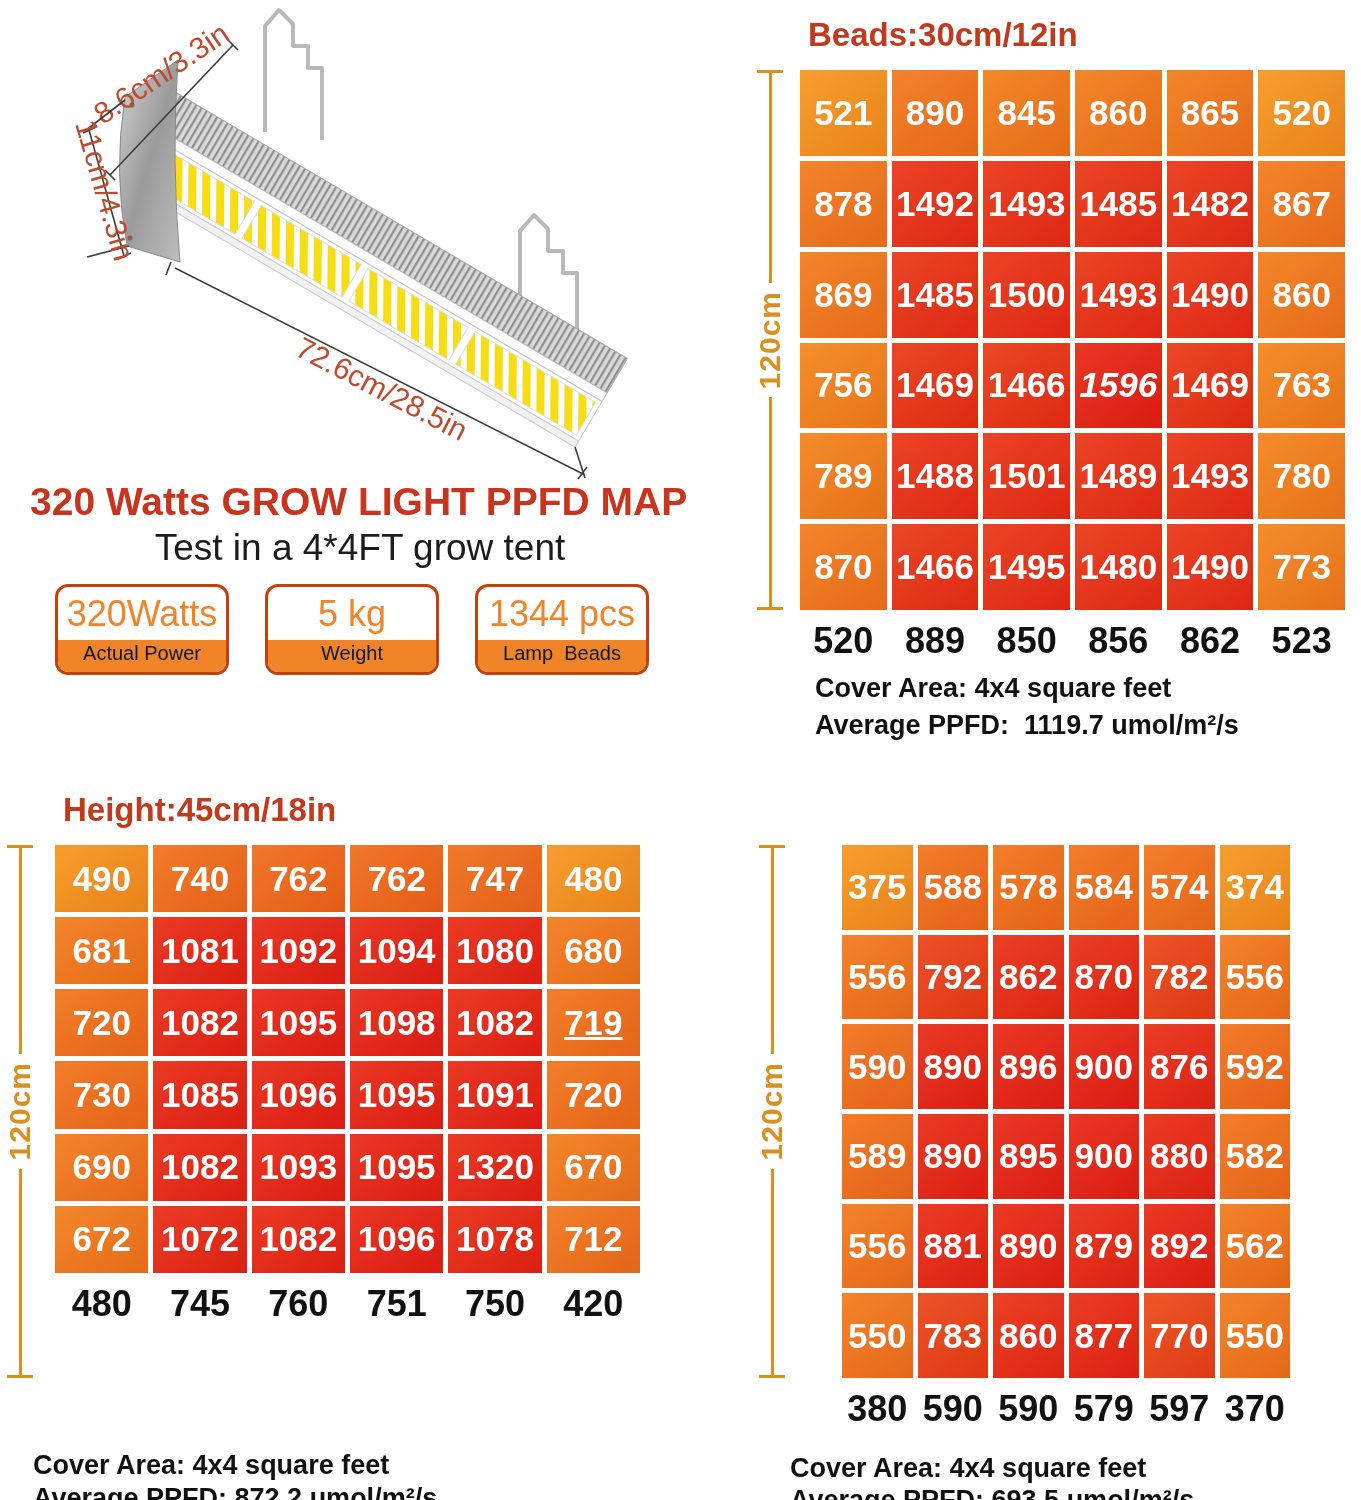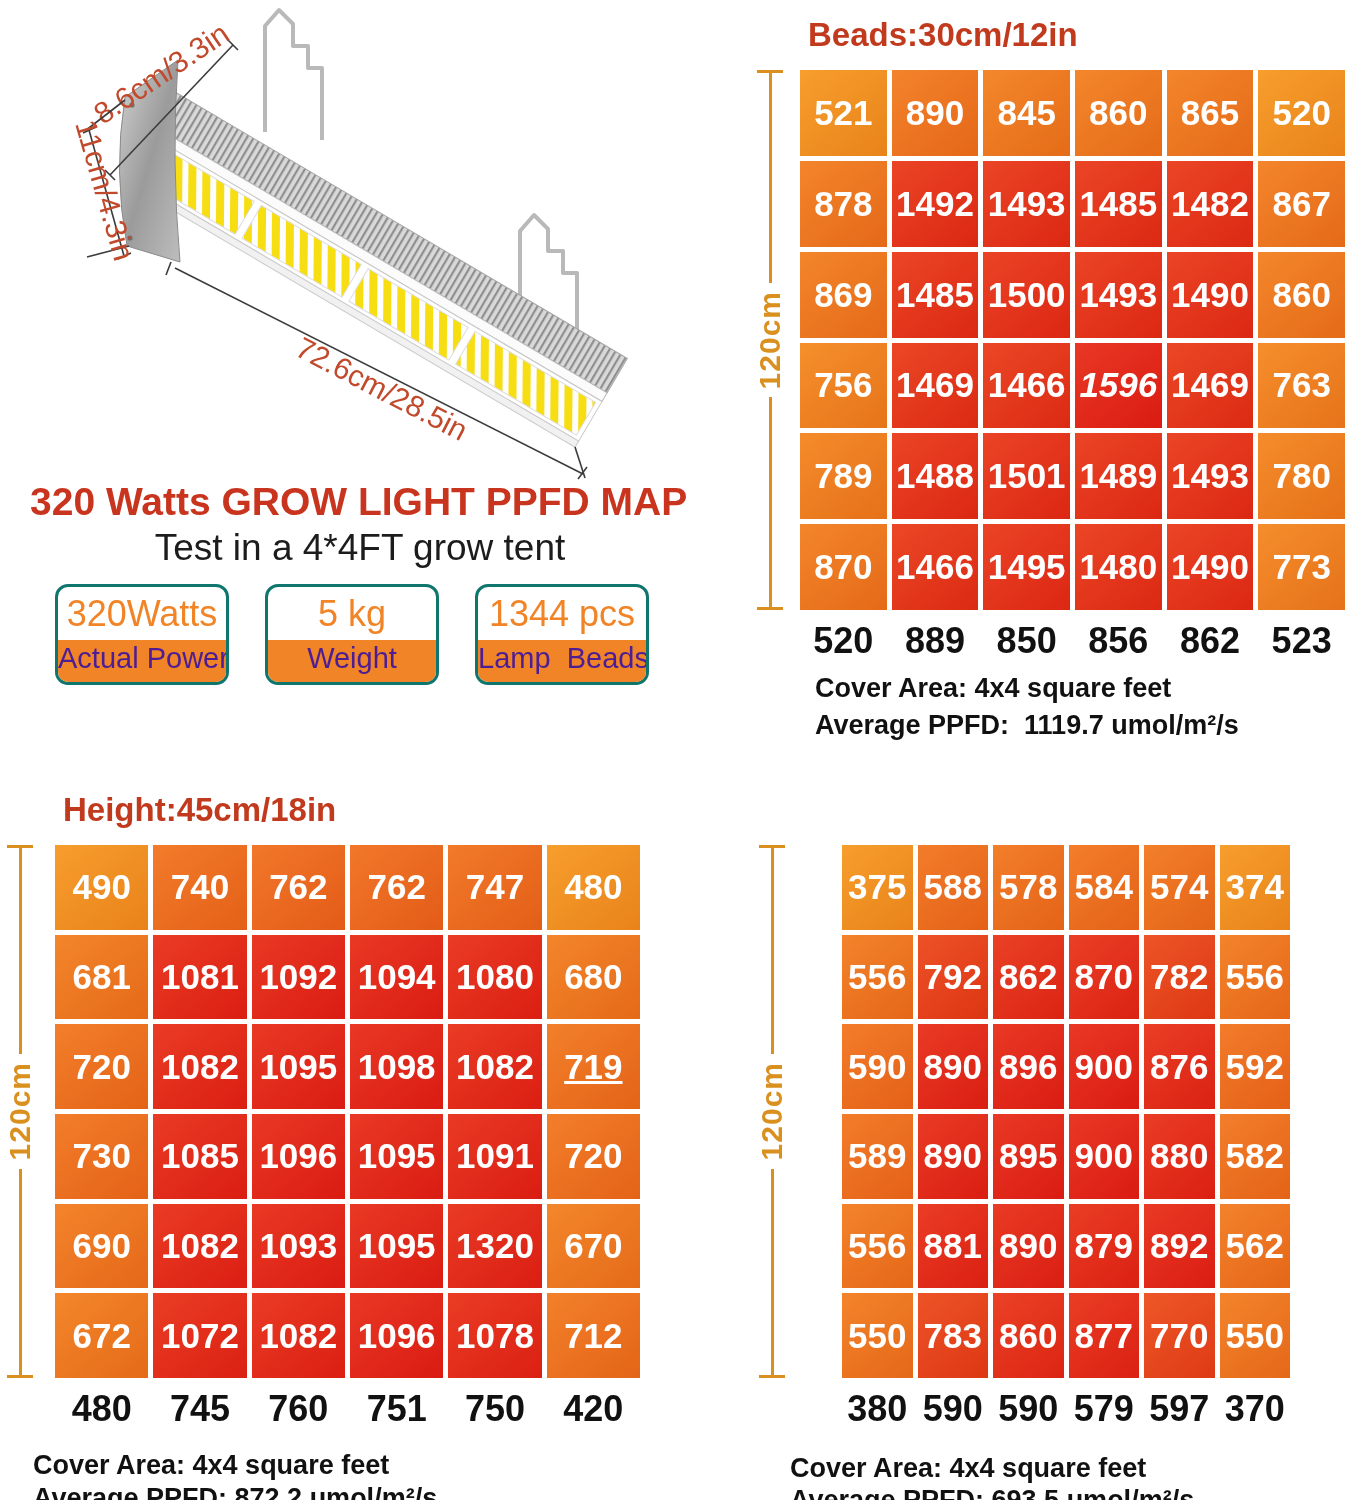--- a/index.html
+++ b/index.html
@@ -11,24 +11,24 @@
   .wire{fill:none;stroke:#b9b9b9;stroke-width:4;stroke-linejoin:round;}
   .dimline{stroke:#3c3c3c;stroke-width:1.6;}
   .dim{fill:#C14A2C;font-size:30px;font-family:"Liberation Sans",sans-serif;}
 
   
   .product-title{position:absolute;left:30px;top:480px;width:660px;margin:0;text-align:left;
                  font-size:39px;font-weight:bold;color:#C9341E;letter-spacing:0;}
   .product-subtitle{position:absolute;left:30px;top:527px;width:660px;margin:0;text-align:center;
                     font-size:37px;font-weight:normal;color:#1c1c1c;}
   .badges{position:absolute;left:55px;top:584px;width:594px;display:flex;gap:36px;}
-  .badge{flex:1;border:3px solid #0f766e;border-radius:13px;overflow:hidden;background:#fff;}
+  .badge{flex:1;border:3px solid #c2410c;border-radius:13px;overflow:hidden;background:#fff;}
   .badge-value{height:53px;display:flex;align-items:center;justify-content:center;
                color:#F08427;font-size:36px;white-space:pre;}
-  .badge-label{background:#F08427;color:#4c1d95;font-size:29px;text-align:center;
+  .badge-label{background:#F08427;color:#0f172a;font-size:20px;text-align:center;
                padding:2px 0 7px;white-space:pre;}
 
   
   .ppfd-map{position:absolute;}
   .map-title{position:absolute;margin:0;font-size:33px;font-weight:bold;color:#C13A1E;white-space:nowrap;}
   .bracket{position:absolute;width:34px;display:flex;flex-direction:column;align-items:center;}
   .tick{width:26px;height:3px;background:#D9901F;flex:none;}
   .vline{width:3px;flex:1;background:#D9901F;}
   .blabel{color:#D9901F;font-size:30px;font-weight:bold;padding:8px 0;
           writing-mode:vertical-rl;transform:rotate(180deg);letter-spacing:1px;}
@@ -46,21 +46,21 @@
   .map-tr .bracket{left:0;top:54px;height:540px;}
   .map-tr .grid-wrap{left:47px;top:54px;width:545px;}
   .map-tr .heat-grid{height:540px;}
   .map-tr .cover{left:62px;top:657px;}
   .map-tr .avg{left:62px;top:694px;}
 
   .map-bl{left:3px;top:791px;width:680px;height:709px;}
   .map-bl .map-title{left:60px;top:0;}
   .map-bl .bracket{left:0;top:54px;height:533px;}
   .map-bl .grid-wrap{left:52px;top:54px;width:585px;}
-  .map-bl .heat-grid{height:533px;}
+  .map-bl .heat-grid{height:428px;}
   .map-bl .cover{left:30px;top:659px;}
   .map-bl .avg{left:30px;top:692px;}
 
   .map-br{left:755px;top:791px;width:606px;height:709px;}
   .map-br .map-title{left:51px;top:0;}
   .map-br .bracket{left:0;top:54px;height:533px;}
   .map-br .grid-wrap{left:45px;top:54px;width:448px;padding-left:42px;}
   .map-br .heat-grid{height:533px;}
   .map-br .cover{left:35px;top:662px;}
   .map-br .avg{left:35px;top:694px;}

